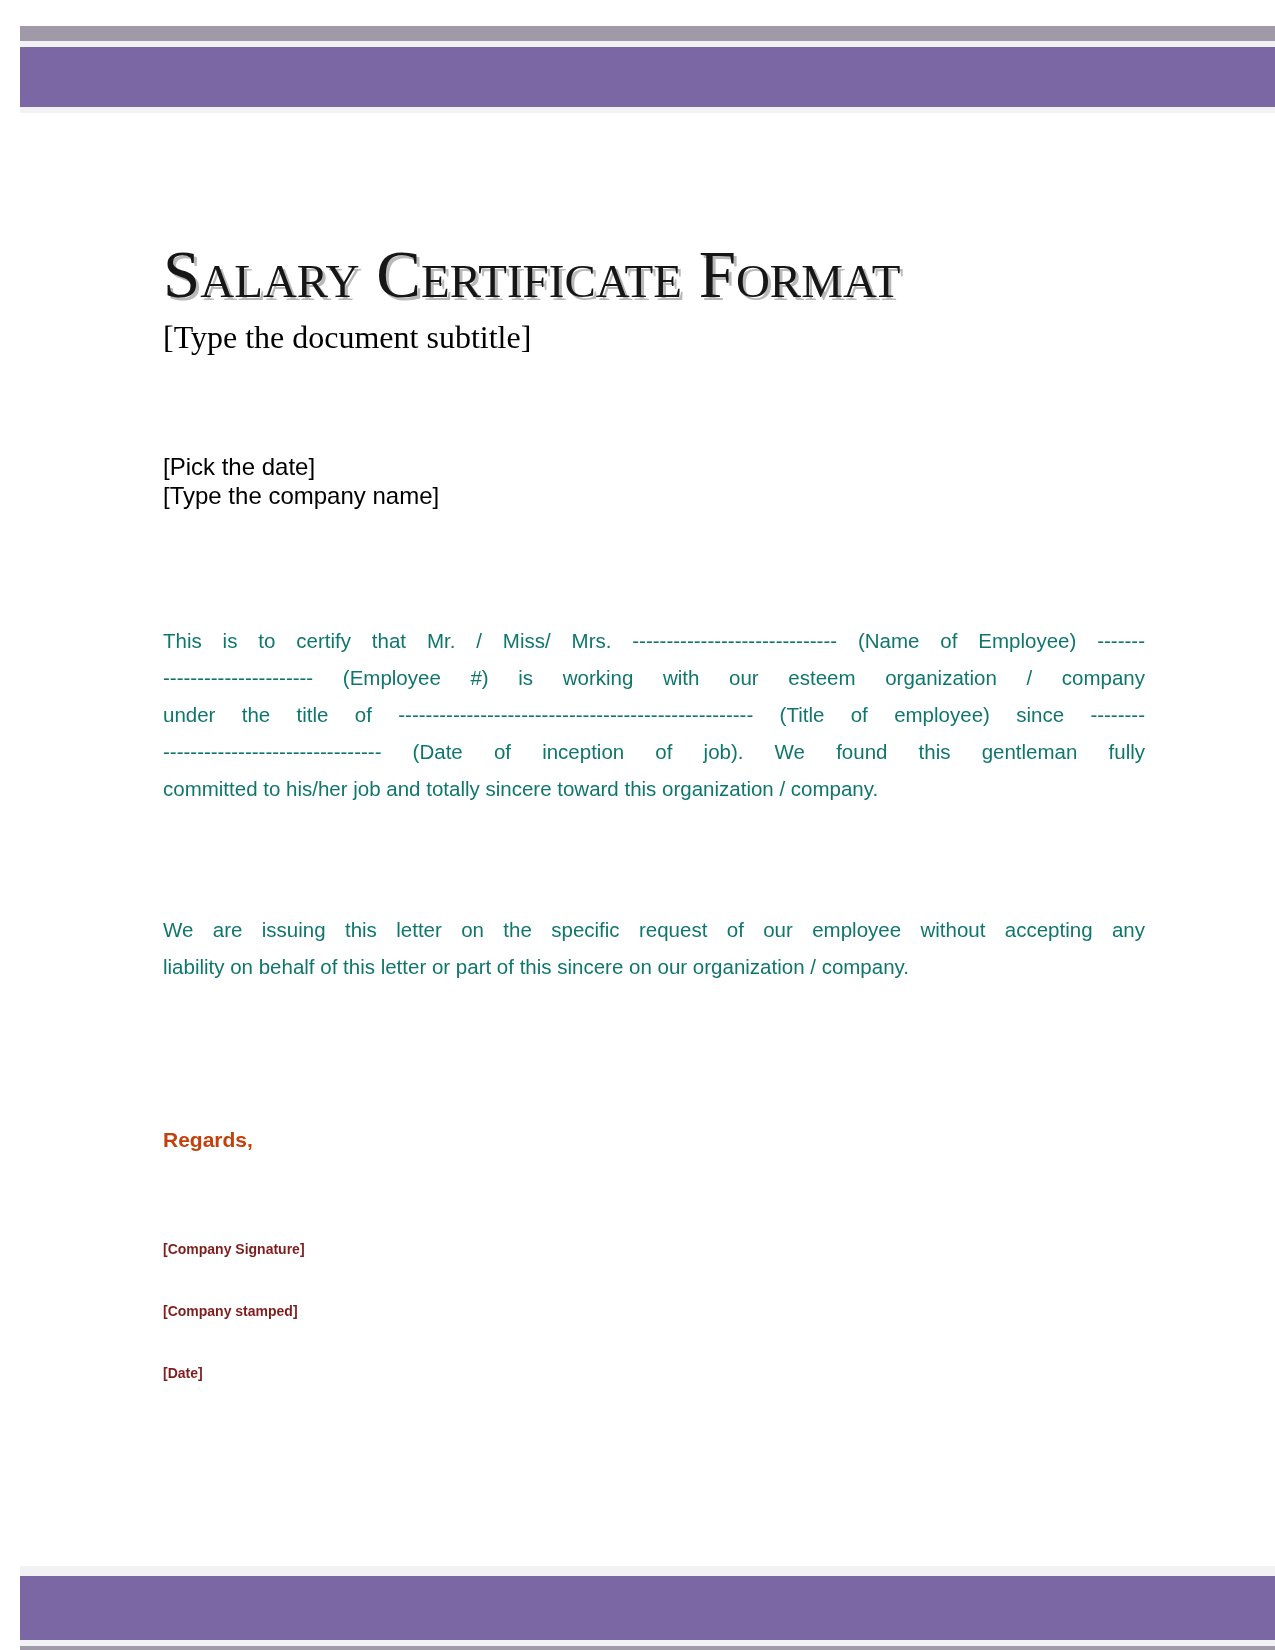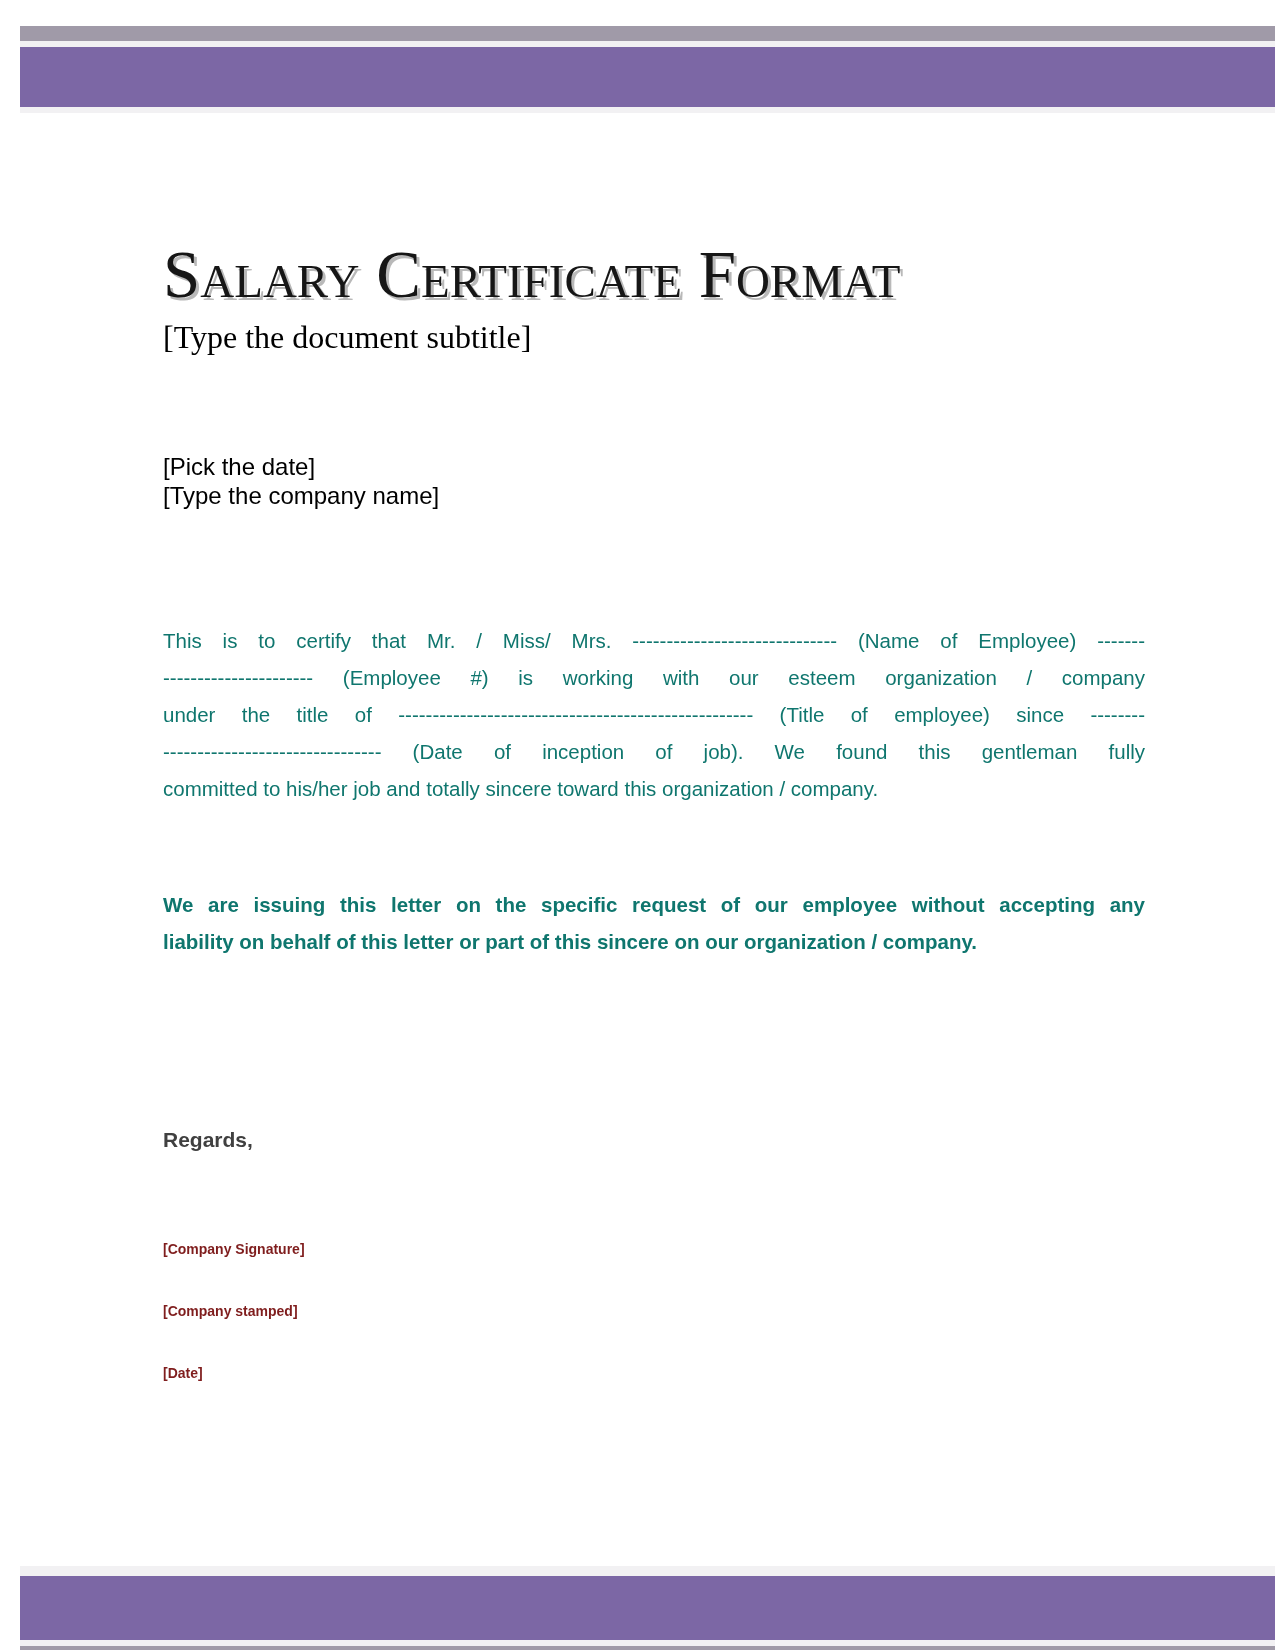--- a/index.html
+++ b/index.html
@@ -58,35 +58,35 @@
     font-size: 24px;
     line-height: 29px;
     color: #000000;
   }
   .para {
     font-size: 20.5px;
     line-height: 37px;
     color: #0f766e;
   }
   .para-1 { top: 622px; }
-  .para-2 { top: 886px; font-weight: bold; }
+  .para-2 { top: 911px; }
   .jline {
     text-align: justify;
     text-align-last: justify;
   }
   .lastline {
     text-align: left;
     text-align-last: left;
   }
   .closing {
     top: 1121px;
     font-size: 21px;
     line-height: 37px;
     font-weight: bold;
-    color: #404040;
+    color: #c2410c;
   }
   .sig-item {
     font-size: 14px;
     line-height: 37px;
     font-weight: bold;
     color: #7f1d1d;
   }
   .sig-1 { top: 1231px; }
   .sig-2 { top: 1293px; }
   .sig-3 { top: 1355px; }

